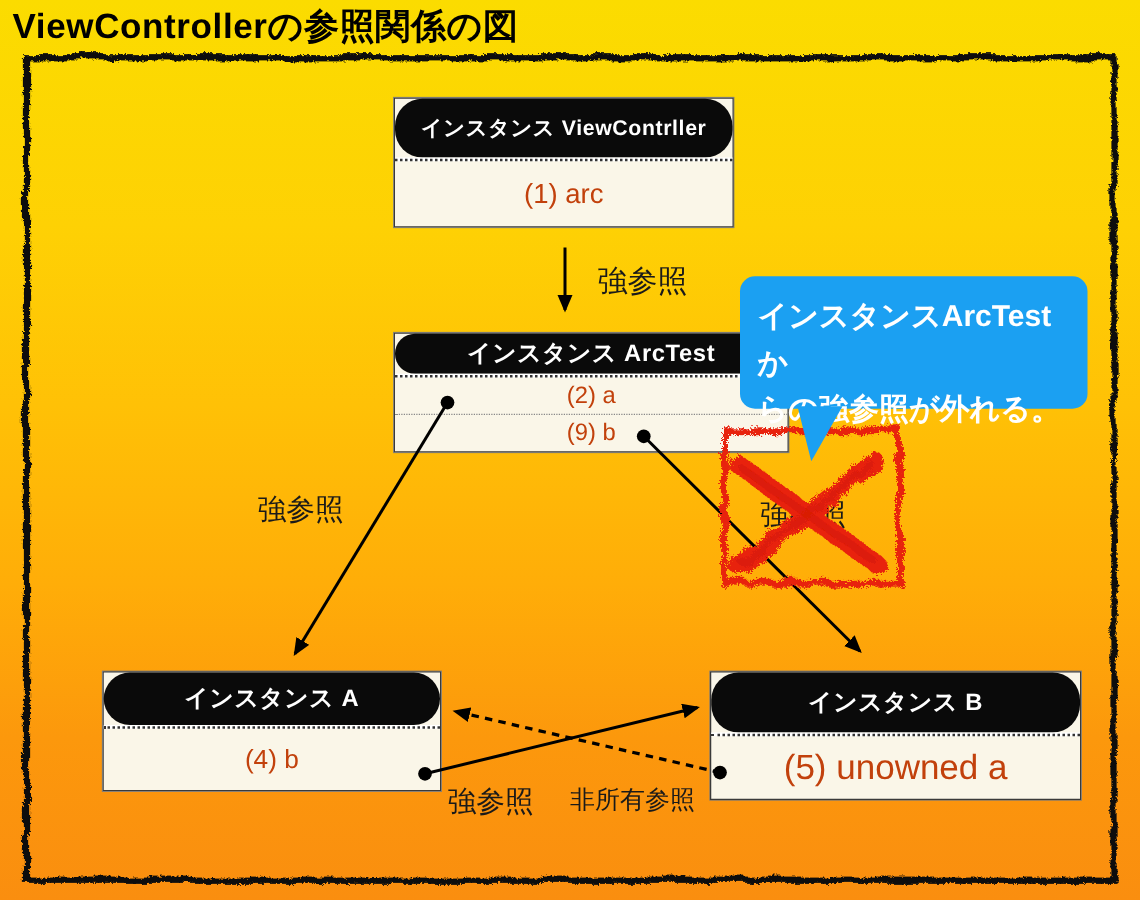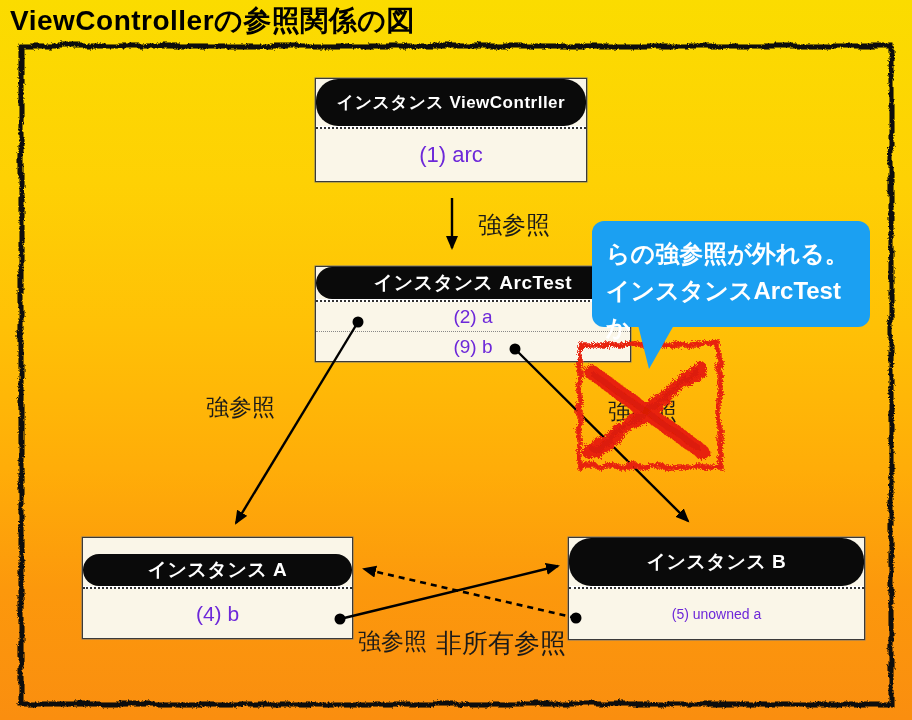--- a/index.html
+++ b/index.html
@@ -23,21 +23,21 @@
   }
   .box-header {
     background:#0a0a0a; color:#fff; font-weight:bold;
     display:flex; align-items:center; justify-content:center;
     letter-spacing:0.5px;
     border-radius:22px;
   }
   .box-sep { height:3px; background:#ffffff; border-bottom:2px dotted #333; }
   .box-row {
     display:flex; align-items:center; justify-content:center;
-    color:#6d28d9;
+    color:#c2410c;
   }
   .row-dotted { border-top:1.5px dotted #888; }
 
   
   .lbl { position:absolute; color:#1a1a1a; white-space:nowrap; }
 
   
   .overlay { position:absolute; left:0; top:0; width:912px; height:720px; pointer-events:none; }
 
   
@@ -69,36 +69,36 @@
   </div>
 
   <div class="box" style="left:315px; top:266px; width:316px;">
     <div class="box-header" style="height:32px; font-size:19px;">インスタンス ArcTest</div>
     <div class="box-sep"></div>
     <div class="box-row" style="height:29px; font-size:19px;">(2) a</div>
     <div class="box-row row-dotted" style="height:30px; font-size:19px;">(9) b</div>
   </div>
 
   <div class="box" style="left:82px; top:537px; width:271px;">
-    <div class="box-header" style="height:32px; font-size:19px;margin-top:16px;">インスタンス A</div>
+    <div class="box-header" style="height:42px; font-size:19px;">インスタンス A</div>
     <div class="box-sep"></div>
     <div class="box-row" style="height:49px; font-size:21px;">(4) b</div>
   </div>
 
   <div class="box" style="left:568px; top:537px; width:297px;">
     <div class="box-header" style="height:48px; font-size:19px;">インスタンス B</div>
     <div class="box-sep"></div>
-    <div class="box-row" style="height:50px; font-size:14px;">(5) unowned a</div>
+    <div class="box-row" style="height:50px; font-size:28px;">(5) unowned a</div>
   </div>
 
   <div class="lbl" style="left:478px; top:209px; font-size:24px;">強参照</div>
   <div class="lbl" style="left:206px; top:392px; font-size:23px;">強参照</div>
   <div class="lbl" style="left:608px; top:396px; font-size:23px;">強参照</div>
   <div class="lbl" style="left:358px; top:626px; font-size:23px;">強参照</div>
-  <div class="lbl" style="left:436px; top:626px; font-size:26px;">非所有参照</div>
+  <div class="lbl" style="left:456px; top:626px; font-size:20px;">非所有参照</div>
 
   <svg class="overlay" viewBox="0 0 912 720">
     <defs>
       <marker id="arrow" markerUnits="userSpaceOnUse" markerWidth="15" markerHeight="13" refX="12" refY="6" orient="auto">
         <path d="M0,0 L14,6 L0,12 Z" fill="#000"></path>
       </marker>
       <filter id="sketch" x="-10%" y="-10%" width="120%" height="120%">
         <feTurbulence type="turbulence" baseFrequency="0.035" numOctaves="2" result="t1"></feTurbulence>
         <feDisplacementMap in="SourceGraphic" in2="t1" scale="5" result="d1"></feDisplacementMap>
         <feTurbulence type="fractalNoise" baseFrequency="0.6" numOctaves="2" result="t2"></feTurbulence>
@@ -135,18 +135,18 @@
       <g filter="url(#crayon)">
         <line x1="589" y1="370" x2="700" y2="450" stroke="#E8210B" stroke-width="15" stroke-linecap="round"></line>
         <line x1="698" y1="367" x2="590" y2="452" stroke="#E8210B" stroke-width="15" stroke-linecap="round"></line>
         <line x1="592" y1="373" x2="697" y2="447" stroke="#D81A06" stroke-width="6" stroke-linecap="round" opacity="0.7"></line>
         <line x1="695" y1="370" x2="593" y2="449" stroke="#D81A06" stroke-width="6" stroke-linecap="round" opacity="0.7"></line>
       </g>
     </g>
   </svg>
 
   <div class="callout">
+    <div>インスタンスArcTestか</div>
     <div>らの強参照が外れる。</div>
-    <div>インスタンスArcTestか</div>
     <div class="callout-tail"></div>
   </div>
 
 </div>
 
 </body></html>

